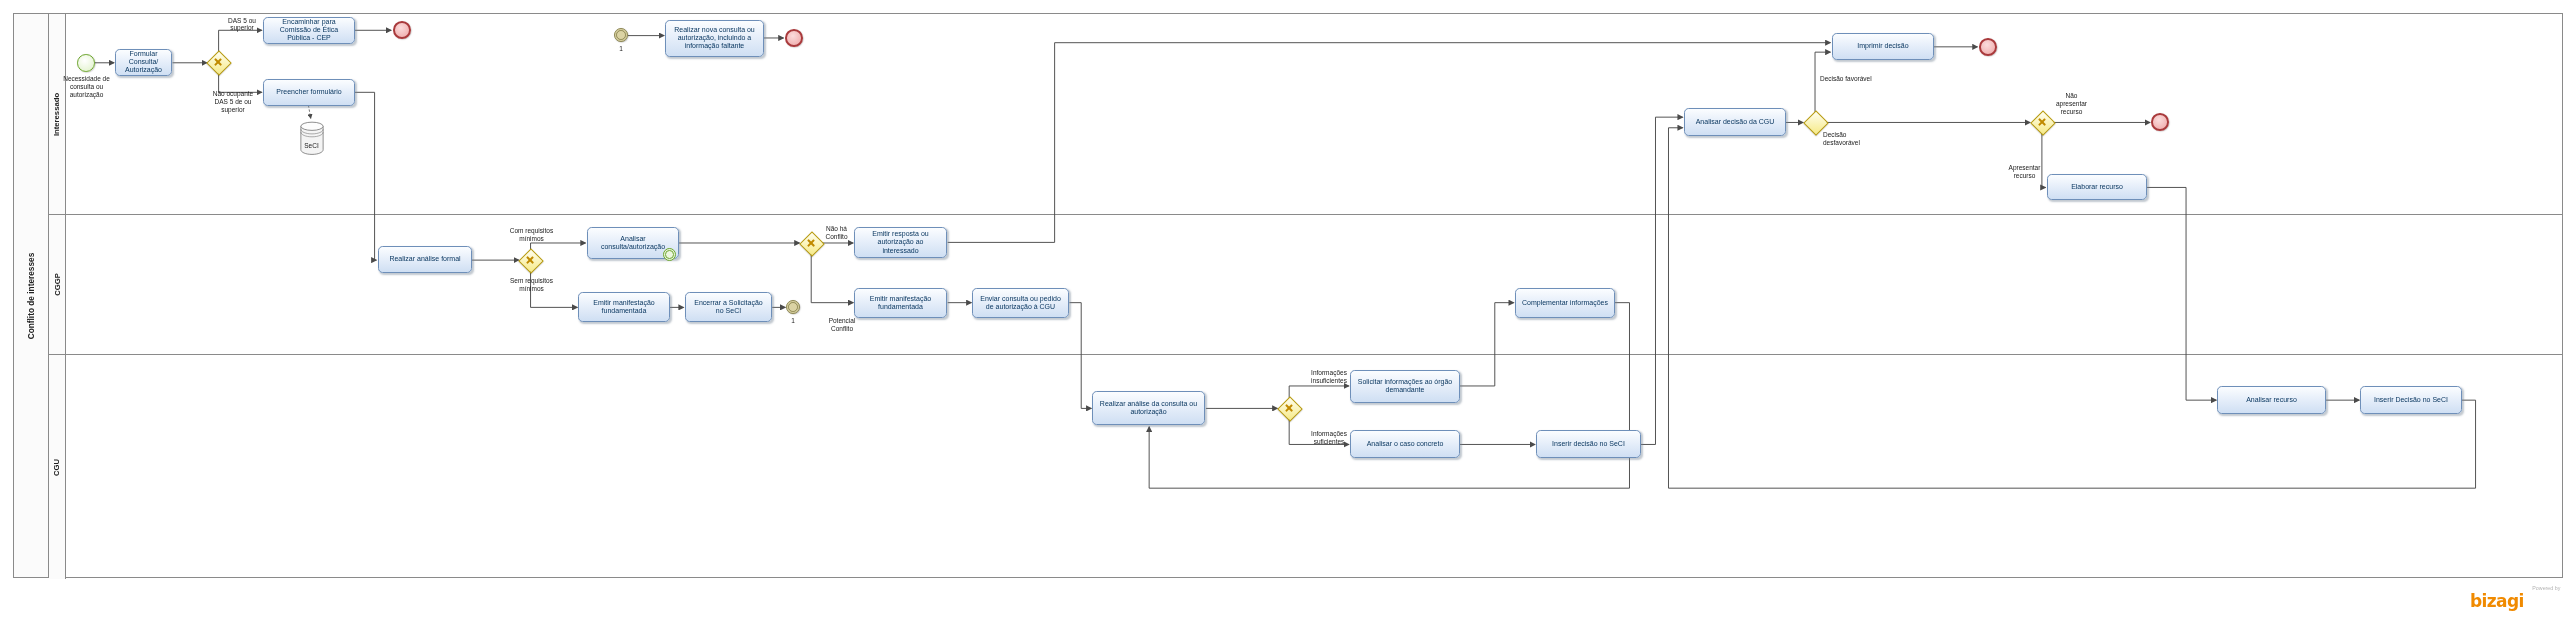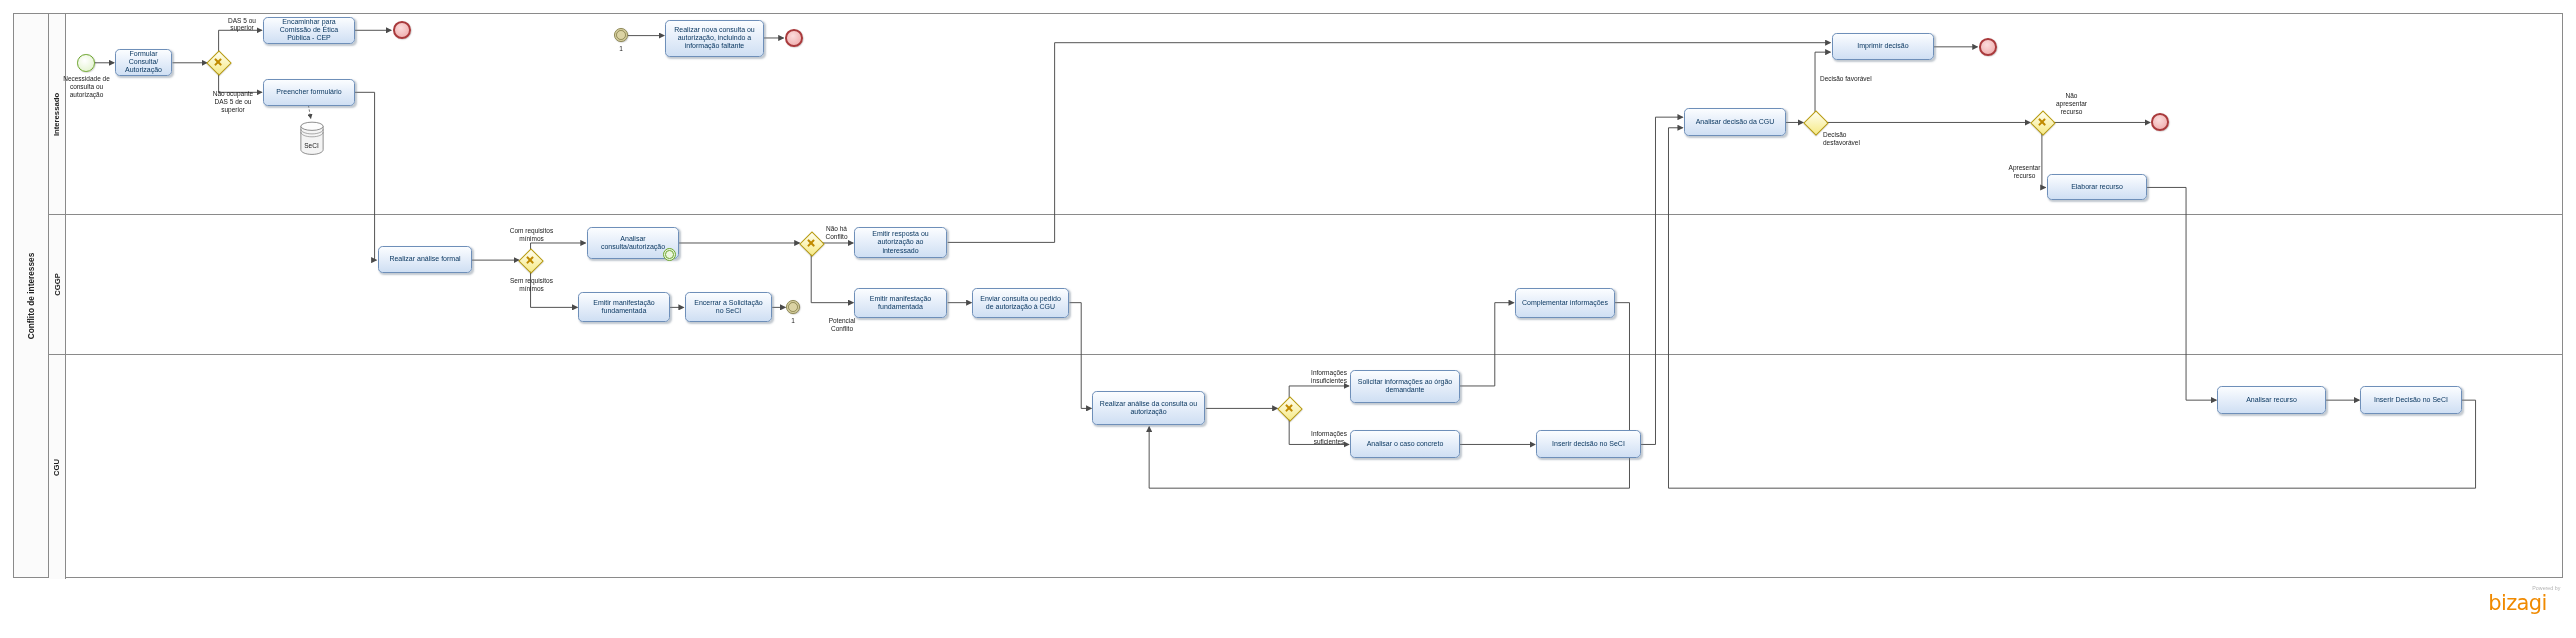--- a/index.html
+++ b/index.html
@@ -50,21 +50,21 @@
 
   
   .edge-label{position:absolute;font-size:6.5px;line-height:1.22;color:#1a1a1a;text-align:center;}
   .shape-label{position:absolute;font-size:6.5px;line-height:1.22;color:#1a1a1a;text-align:center;}
 
   .datastore{position:absolute;}
 
   
   .branding{position:absolute;}
   .powered{font-size:5.3px;color:#b3b3b3;text-align:right;padding-right:4.7px;}
-  .bizagi-logo{font-size:21px;color:#F08A00;font-weight:normal;text-align:center;letter-spacing:-0.6px;font-family:"DejaVu Sans",sans-serif;}
+  .bizagi-logo{font-size:17px;color:#F08A00;font-weight:bold;text-align:left;letter-spacing:-0.6px;font-family:"DejaVu Sans",sans-serif;}
 </style>
 </head>
 <body>
 
 <div class="canvas">
 
   <div class="pool">
     <div class="pool-header">
       <div class="vcenter">
         <span class="vlabel pool-title">Conflito de interesses</span>

